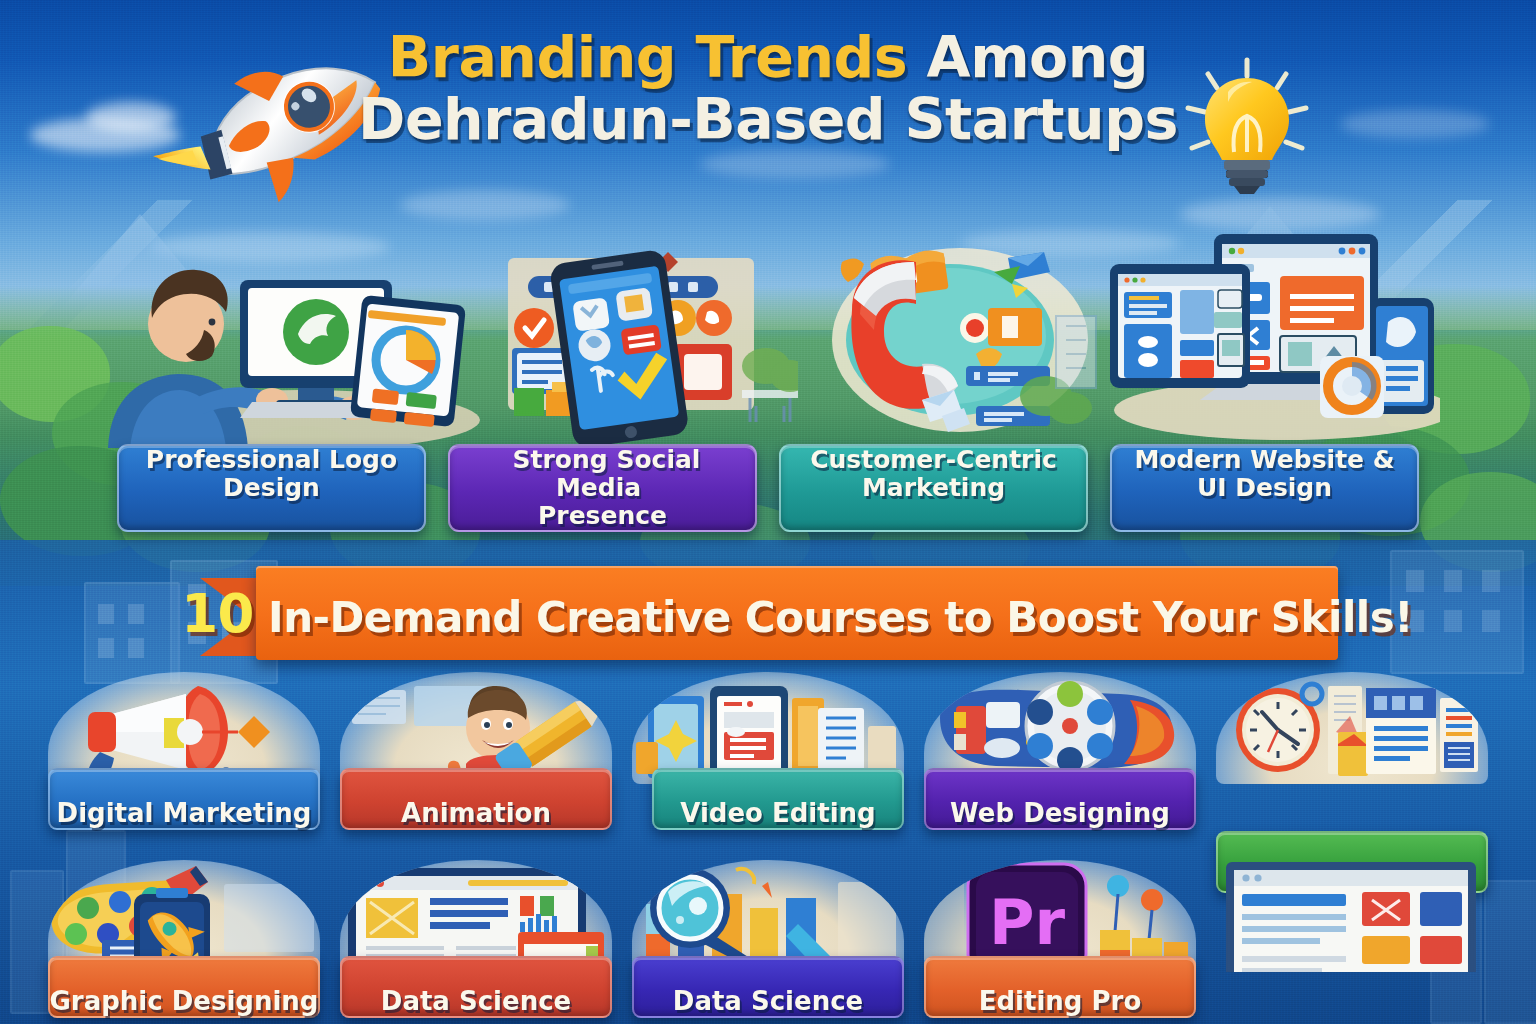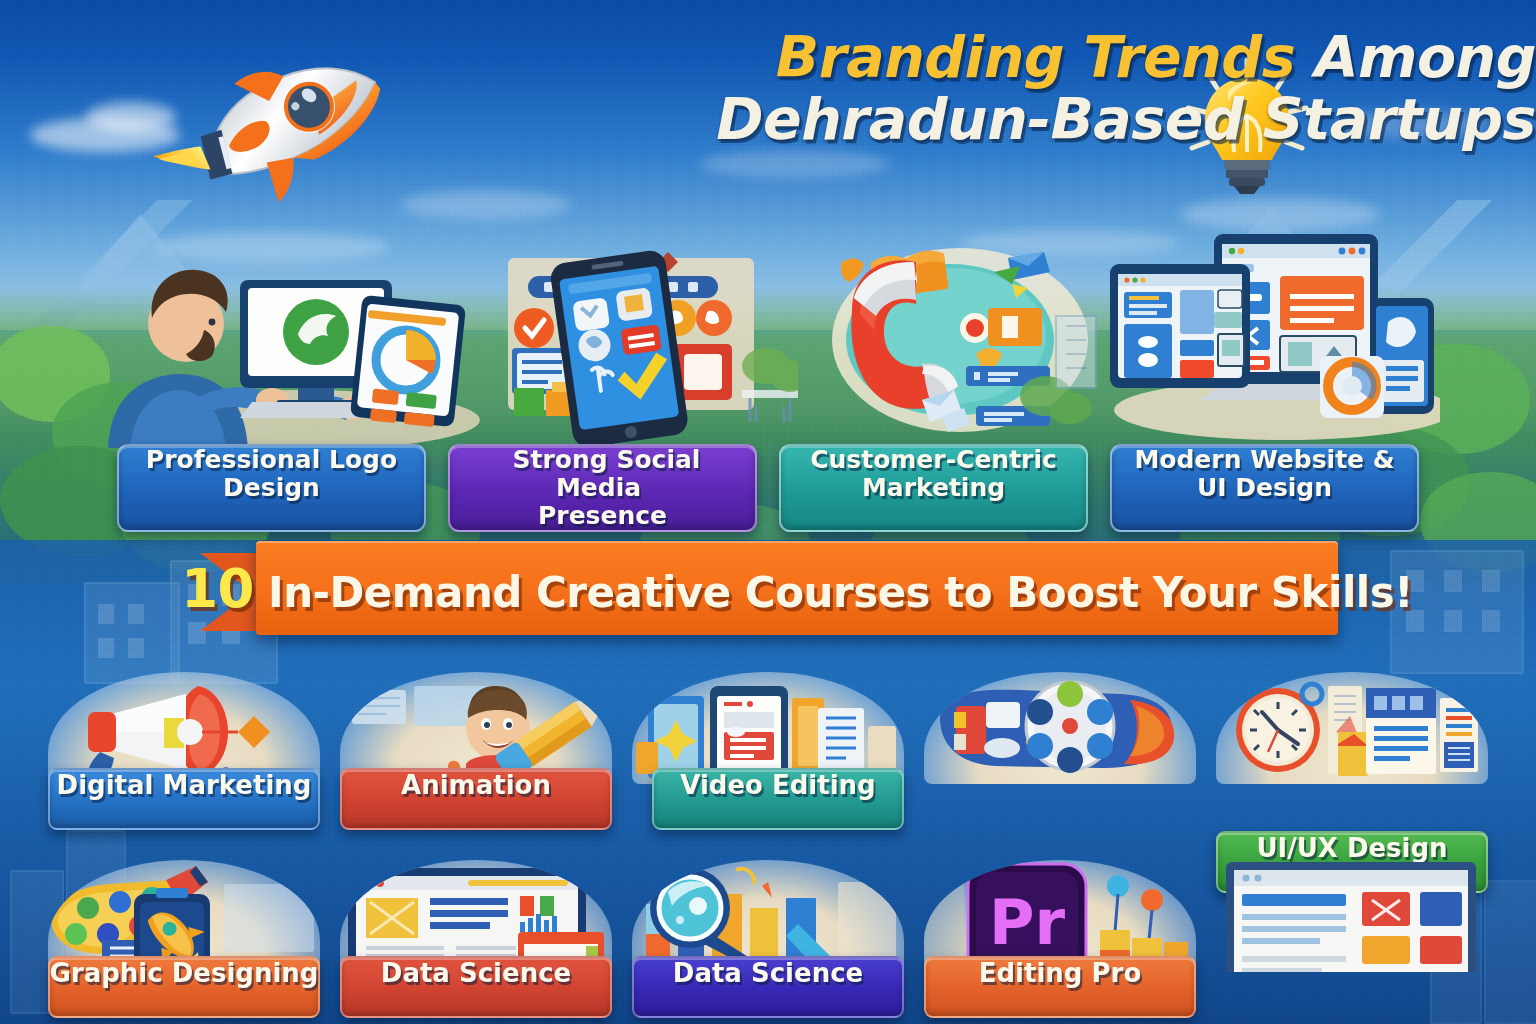--- a/index.html
+++ b/index.html
@@ -25,21 +25,21 @@
     background:linear-gradient(180deg,rgba(120,180,90,.0) 0%,rgba(86,160,74,.75) 18%,rgba(54,132,72,.85) 50%,rgba(36,104,120,.8) 100%);}
   .leaf{position:absolute;border-radius:50% 50% 48% 52%;}
 
   .lowerwash{position:absolute;left:0;top:540px;width:1536px;height:484px;
     background:linear-gradient(180deg,rgba(27,95,170,.85) 0%,rgba(31,110,186,.9) 30%,rgba(22,86,160,.92) 70%,rgba(16,70,138,.95) 100%);}
 
   .citybld{position:absolute;background:rgba(200,225,245,.30);border:2px solid rgba(160,200,235,.45);border-radius:2px;}
   .citywin{position:absolute;background:rgba(235,247,255,.5);}
 
   
-  .title{position:absolute;left:0;top:28px;width:1536px;text-align:right;z-index:30;font-style:italic;}
+  .title{position:absolute;left:0;top:28px;width:1536px;text-align:center;z-index:30;}
   .title .l1,.title .l2{font-weight:bold;letter-spacing:-.5px;line-height:1.02;
     font-family:"DejaVu Sans","Liberation Sans",sans-serif;
     text-shadow:3px 4px 0 rgba(8,38,78,.55),0 2px 3px rgba(0,0,0,.4);}
   .title .l1{font-size:57px;}
   .title .l2{font-size:57px;margin-top:4px;}
   .hl{color:#f7c132;}
   .wt{color:#f4f0e2;}
 
   
   .rocket{position:absolute;left:196px;top:24px;width:200px;height:215px;z-index:28;
@@ -58,40 +58,40 @@
     border:2px solid rgba(255,255,255,.45);position:relative;overflow:hidden;}
   .tcard span{color:#fbf8ec;font-weight:bold;font-size:25px;line-height:1.12;text-align:center;
     font-family:"DejaVu Sans","Liberation Sans",sans-serif;
     text-shadow:2px 3px 0 rgba(10,30,60,.55);padding:0 8px;}
   .tc0{background:linear-gradient(180deg,#2f7fd3 0%,#1f63bb 55%,#18529f 100%);}
   .tc1{background:linear-gradient(180deg,#7a3fd0 0%,#5c27b4 55%,#4a1d98 100%);}
   .tc2{background:linear-gradient(180deg,#35b7b0 0%,#1f9a96 55%,#158683 100%);}
   .tc3{background:linear-gradient(180deg,#2f7fd3 0%,#1f63bb 55%,#18529f 100%);}
 
   
-  .ribwrap{position:absolute;left:0;top:541px;width:1468px;height:106px;z-index:26;}
+  .ribwrap{position:absolute;left:0;top:566px;width:1468px;height:106px;z-index:26;}
   .ribtail{position:absolute;top:12px;width:118px;height:78px;background:#e1571d;}
   .ribtail.l{left:200px;clip-path:polygon(0 0,100% 0,100% 100%,0 100%,44% 50%);}
   .ribtail.r{right:198px;clip-path:polygon(0 0,100% 0,56% 50%,100% 100%,0 100%);}
   .ribbon{position:absolute;left:256px;top:0;width:1082px;height:94px;
     background:linear-gradient(180deg,#fb7e22 0%,#f5701a 52%,#e9620f 100%);
     border-radius:4px;box-shadow:0 7px 14px rgba(0,20,50,.45),inset 0 2px 0 rgba(255,255,255,.3);
     display:flex;align-items:center;justify-content:center;}
   .ribbon .rt{font-family:"DejaVu Sans","Liberation Sans",sans-serif;font-weight:bold;font-size:42px;
     color:#fbf7e7;text-shadow:3px 4px 0 rgba(120,42,6,.65);white-space:nowrap;letter-spacing:-.5px;}
   .ribbon .num{color:#fbe94b;font-size:53px;text-shadow:3px 4px 0 rgba(120,42,6,.7);}
 
   
   .courserow{position:absolute;left:0;width:1536px;z-index:24;display:flex;justify-content:center;gap:20px;}
   .row1{top:672px;}
   .row2{top:860px;}
   .ccell{width:272px;position:relative;}
   .cart{position:relative;height:112px;border-radius:50% 50% 8px 8px/72% 72% 8px 8px;overflow:hidden;
     background:radial-gradient(ellipse at 50% 85%,#efe6cf 0%,#e7dcc2 42%,rgba(190,214,235,.55) 72%,rgba(120,170,215,.12) 100%);}
-  .clabel{position:relative;margin-top:-16px;height:58px;border-radius:9px;display:flex;align-items:flex-start;justify-content:center;
+  .clabel{position:relative;margin-top:-16px;height:58px;border-radius:9px;display:flex;align-items:flex-end;justify-content:center;
     box-shadow:0 6px 12px rgba(0,20,50,.45),inset 0 2px 0 rgba(255,255,255,.3),inset 0 -3px 6px rgba(0,0,0,.22);
     border:2px solid rgba(255,255,255,.35);}
   .clabel span{color:#fbf8ec;font-weight:bold;font-size:26px;white-space:nowrap;
     font-family:"DejaVu Sans","Liberation Sans",sans-serif;text-shadow:2px 3px 0 rgba(10,30,60,.55);}
   .cl-blue{background:linear-gradient(180deg,#3a8ada 0%,#2571c4 55%,#1b5ca6 100%);}
   .cl-red{background:linear-gradient(180deg,#e0543f 0%,#cf4330 55%,#b7372a 100%);}
   .cl-teal{background:linear-gradient(180deg,#3bb5a8 0%,#22998f 55%,#17837c 100%);margin-left:20px;}
   .cl-purple{background:linear-gradient(180deg,#6e35c8 0%,#5322ae 55%,#431a94 100%);}
   .cl-green{background:linear-gradient(180deg,#54bb52 0%,#36a03d 55%,#2b8a33 100%);margin-top:47px;}
   .cl-orange{background:linear-gradient(180deg,#ef7a3d 0%,#e3612a 55%,#cf5320 100%);}
@@ -631,20 +631,23 @@
           <circle cx="146" cy="54" r="36" fill="#e9edf1"></circle>
           <circle cx="146" cy="22" r="13" fill="#8cc43c"></circle>
           <circle cx="176" cy="40" r="13" fill="#2f7fd3"></circle>
           <circle cx="176" cy="74" r="13" fill="#2f7fd3"></circle>
           <circle cx="146" cy="88" r="13" fill="#234f8f"></circle>
           <circle cx="116" cy="74" r="13" fill="#2f7fd3"></circle>
           <circle cx="116" cy="40" r="13" fill="#234f8f"></circle>
           <circle cx="146" cy="54" r="8" fill="#e0493a"></circle>
         </svg>
       </div>
+      <div class="clabel cl-purple">
+        <span>Web Designing</span>
+      </div>
     </div>
 
     <div class="ccell">
       <div class="cart">
         <svg viewBox="0 0 272 112" width="272" height="112">
           <circle cx="62" cy="58" r="42" fill="#e8502c"></circle>
           <circle cx="62" cy="58" r="36" fill="#f2ecd6"></circle>
           <circle cx="62" cy="58" r="32" fill="#f7f2e2"></circle>
           <g stroke="#33445c" stroke-width="3">
             <path d="M62 30 v7 M62 79 v7 M34 58 h7 M83 58 h7"></path>

